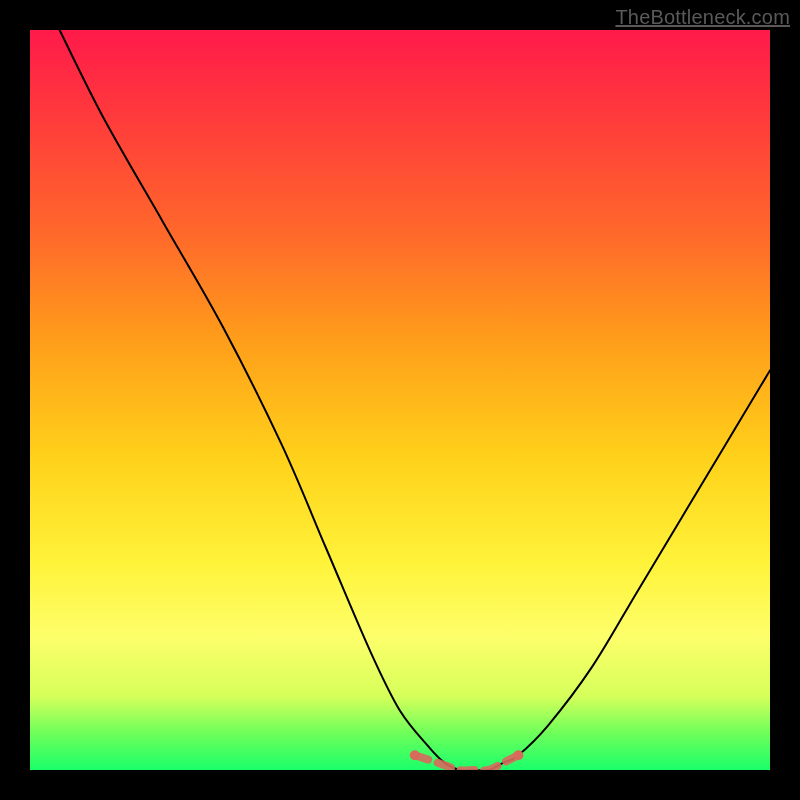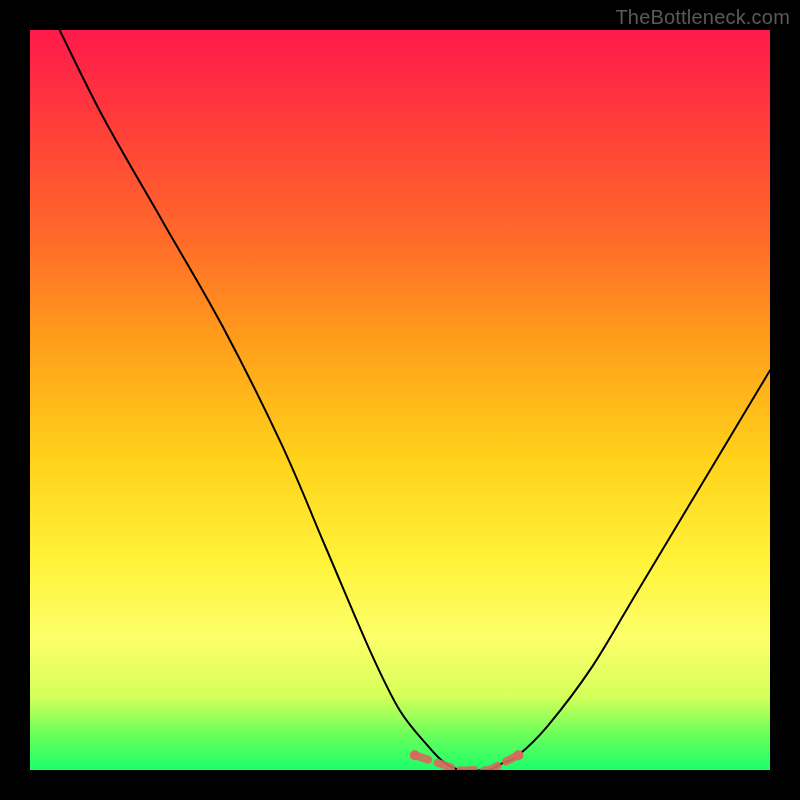--- a/index.html
+++ b/index.html
@@ -39,20 +39,21 @@
   }
   .watermark {
     position: absolute;
     top: 6px;
     right: 10px;
     color: #5a5a5a;
     font-size: 20px;
     font-weight: 500;
     letter-spacing: 0.2px;
     user-select: none;
+    text-decoration: underline;
   }
   svg.curve {
     position: absolute;
     left: 0;
     top: 0;
     width: 740px;
     height: 740px;
     pointer-events: none;
   }
 </style>

